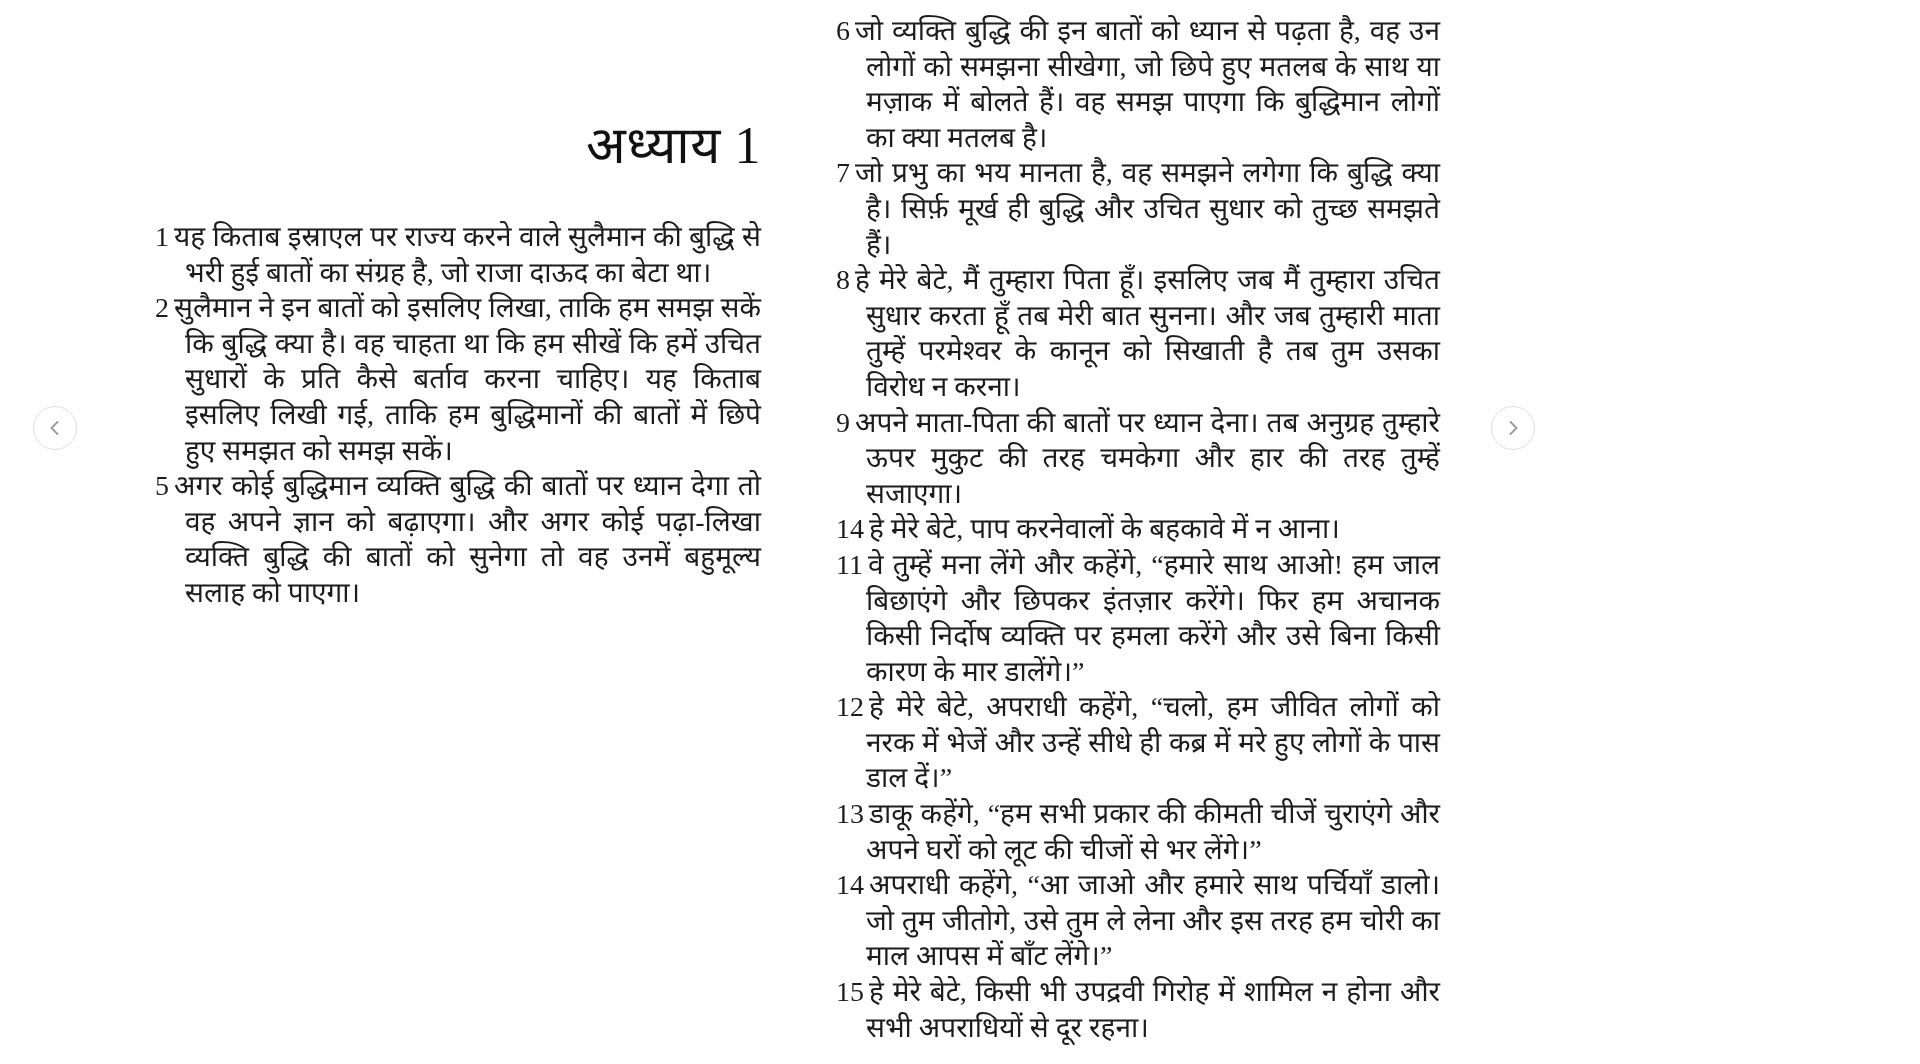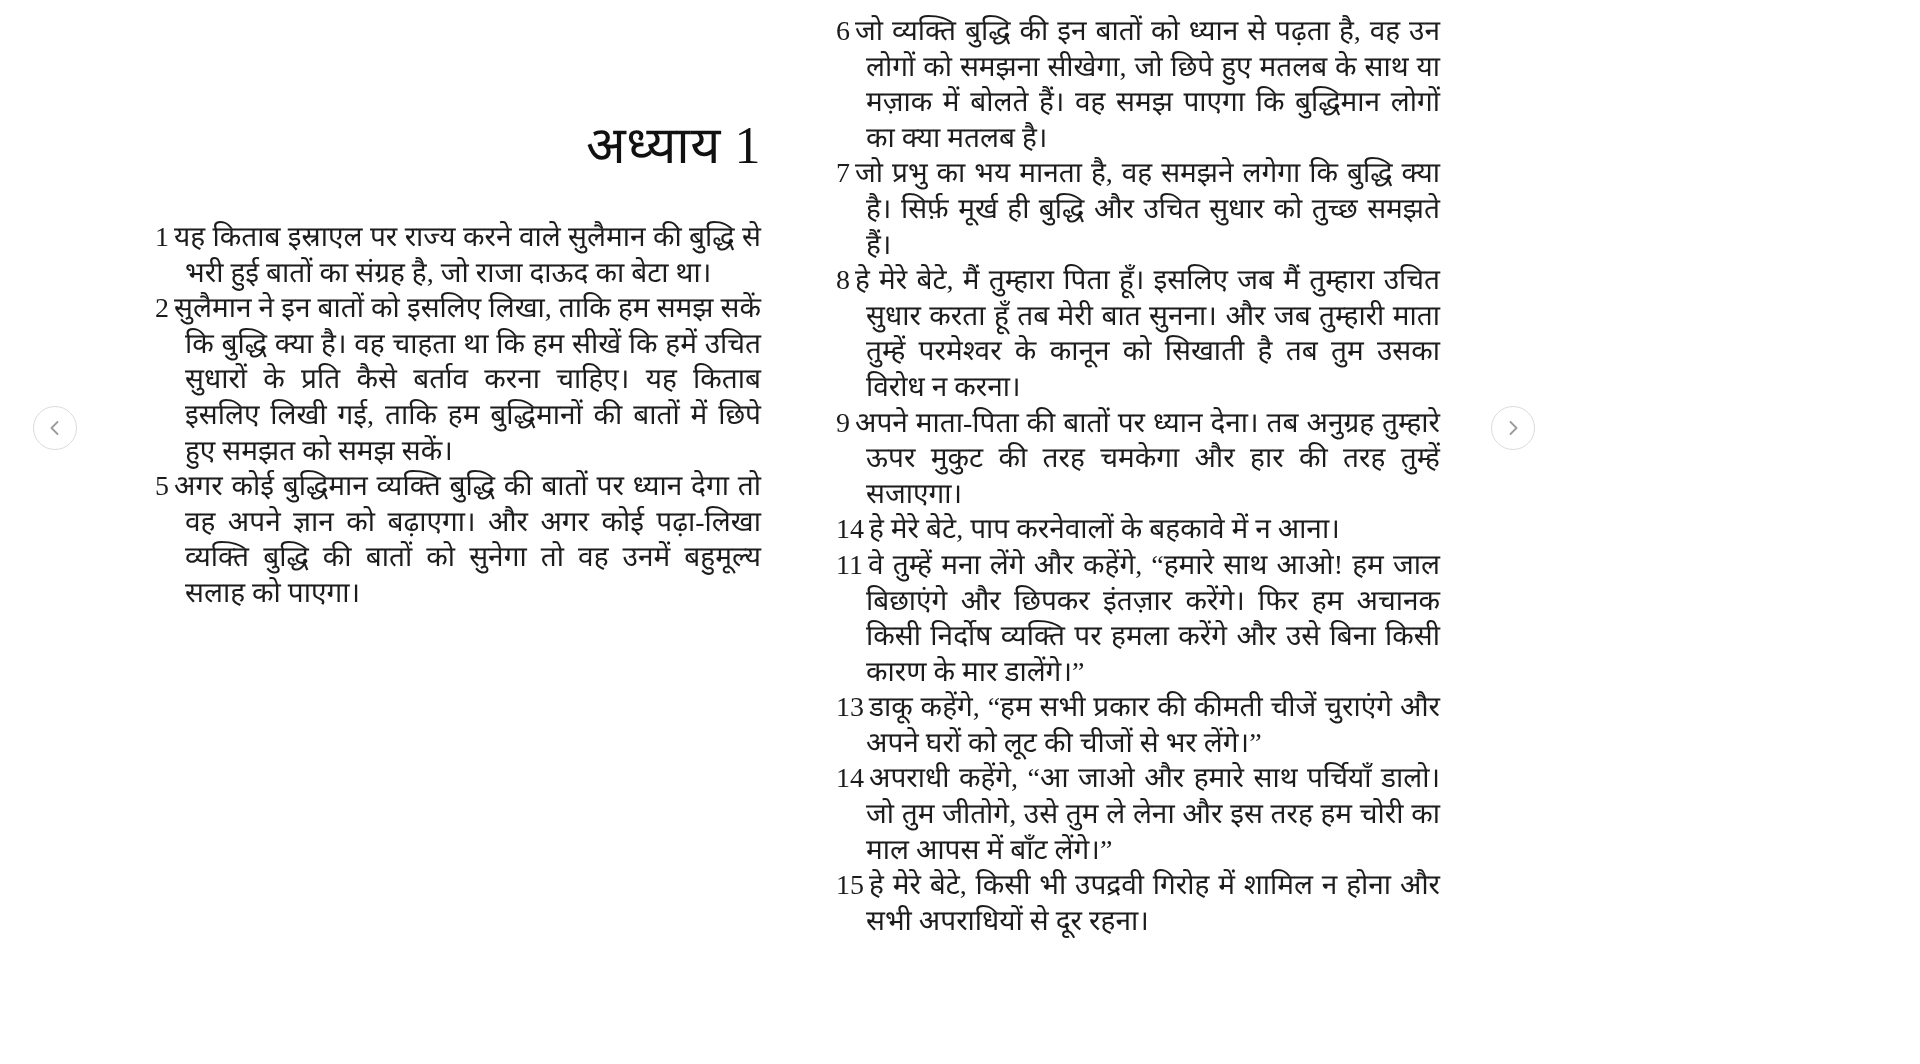--- a/index.html
+++ b/index.html
@@ -94,20 +94,21 @@
   </div>
 
   <div class="page-column right">
     <div>
         <p class="verse"><span class="verse-num">6</span><span class="verse-text">जो व्यक्ति बुद्धि की इन बातों को ध्यान से पढ़ता है, वह उन लोगों को समझना सीखेगा, जो छिपे हुए मतलब के साथ या मज़ाक में बोलते हैं। वह समझ पाएगा कि बुद्धिमान लोगों का क्या मतलब है।</span></p>
         <p class="verse"><span class="verse-num">7</span><span class="verse-text">जो प्रभु का भय मानता है, वह समझने लगेगा कि बुद्धि क्या है। सिर्फ़ मूर्ख ही बुद्धि और उचित सुधार को तुच्छ समझते हैं।</span></p>
         <p class="verse"><span class="verse-num">8</span><span class="verse-text">हे मेरे बेटे, मैं तुम्हारा पिता हूँ। इसलिए जब मैं तुम्हारा उचित सुधार करता हूँ तब मेरी बात सुनना। और जब तुम्हारी माता तुम्हें परमेश्वर के कानून को सिखाती है तब तुम उसका विरोध न करना।</span></p>
         <p class="verse"><span class="verse-num">9</span><span class="verse-text">अपने माता-पिता की बातों पर ध्यान देना। तब अनुग्रह तुम्हारे ऊपर मुकुट की तरह चमकेगा और हार की तरह तुम्हें सजाएगा।</span></p>
         <p class="verse"><span class="verse-num">14</span><span class="verse-text">हे मेरे बेटे, पाप करनेवालों के बहकावे में न आना।</span></p>
         <p class="verse"><span class="verse-num">11</span><span class="verse-text">वे तुम्हें मना लेंगे और कहेंगे, “हमारे साथ आओ! हम जाल बिछाएंगे और छिपकर इंतज़ार करेंगे। फिर हम अचानक किसी निर्दोष व्यक्ति पर हमला करेंगे और उसे बिना किसी कारण के मार डालेंगे।”</span></p>
+        <p class="verse"><span class="verse-num">12</span><span class="verse-text">हे मेरे बेटे, अपराधी कहेंगे, “चलो, हम जीवित लोगों को नरक में भेजें और उन्हें सीधे ही कब्र में मरे हुए लोगों के पास डाल दें।”</span></p>
         <p class="verse"><span class="verse-num">13</span><span class="verse-text">डाकू कहेंगे, “हम सभी प्रकार की कीमती चीजें चुराएंगे और अपने घरों को लूट की चीजों से भर लेंगे।”</span></p>
         <p class="verse"><span class="verse-num">14</span><span class="verse-text">अपराधी कहेंगे, “आ जाओ और हमारे साथ पर्चियाँ डालो। जो तुम जीतोगे, उसे तुम ले लेना और इस तरह हम चोरी का माल आपस में बाँट लेंगे।”</span></p>
         <p class="verse"><span class="verse-num">15</span><span class="verse-text">हे मेरे बेटे, किसी भी उपद्रवी गिरोह में शामिल न होना और सभी अपराधियों से दूर रहना।</span></p>
       </div>
   </div>
 
   <button class="nav-btn next">
     <span>
       <svg width="18" height="18" viewBox="0 0 18 18" fill="none">
         <polyline points="6.5,3 12.5,9 6.5,15" stroke="#9b9b9b" stroke-width="1.8" stroke-linecap="round" stroke-linejoin="round" fill="none"></polyline>

